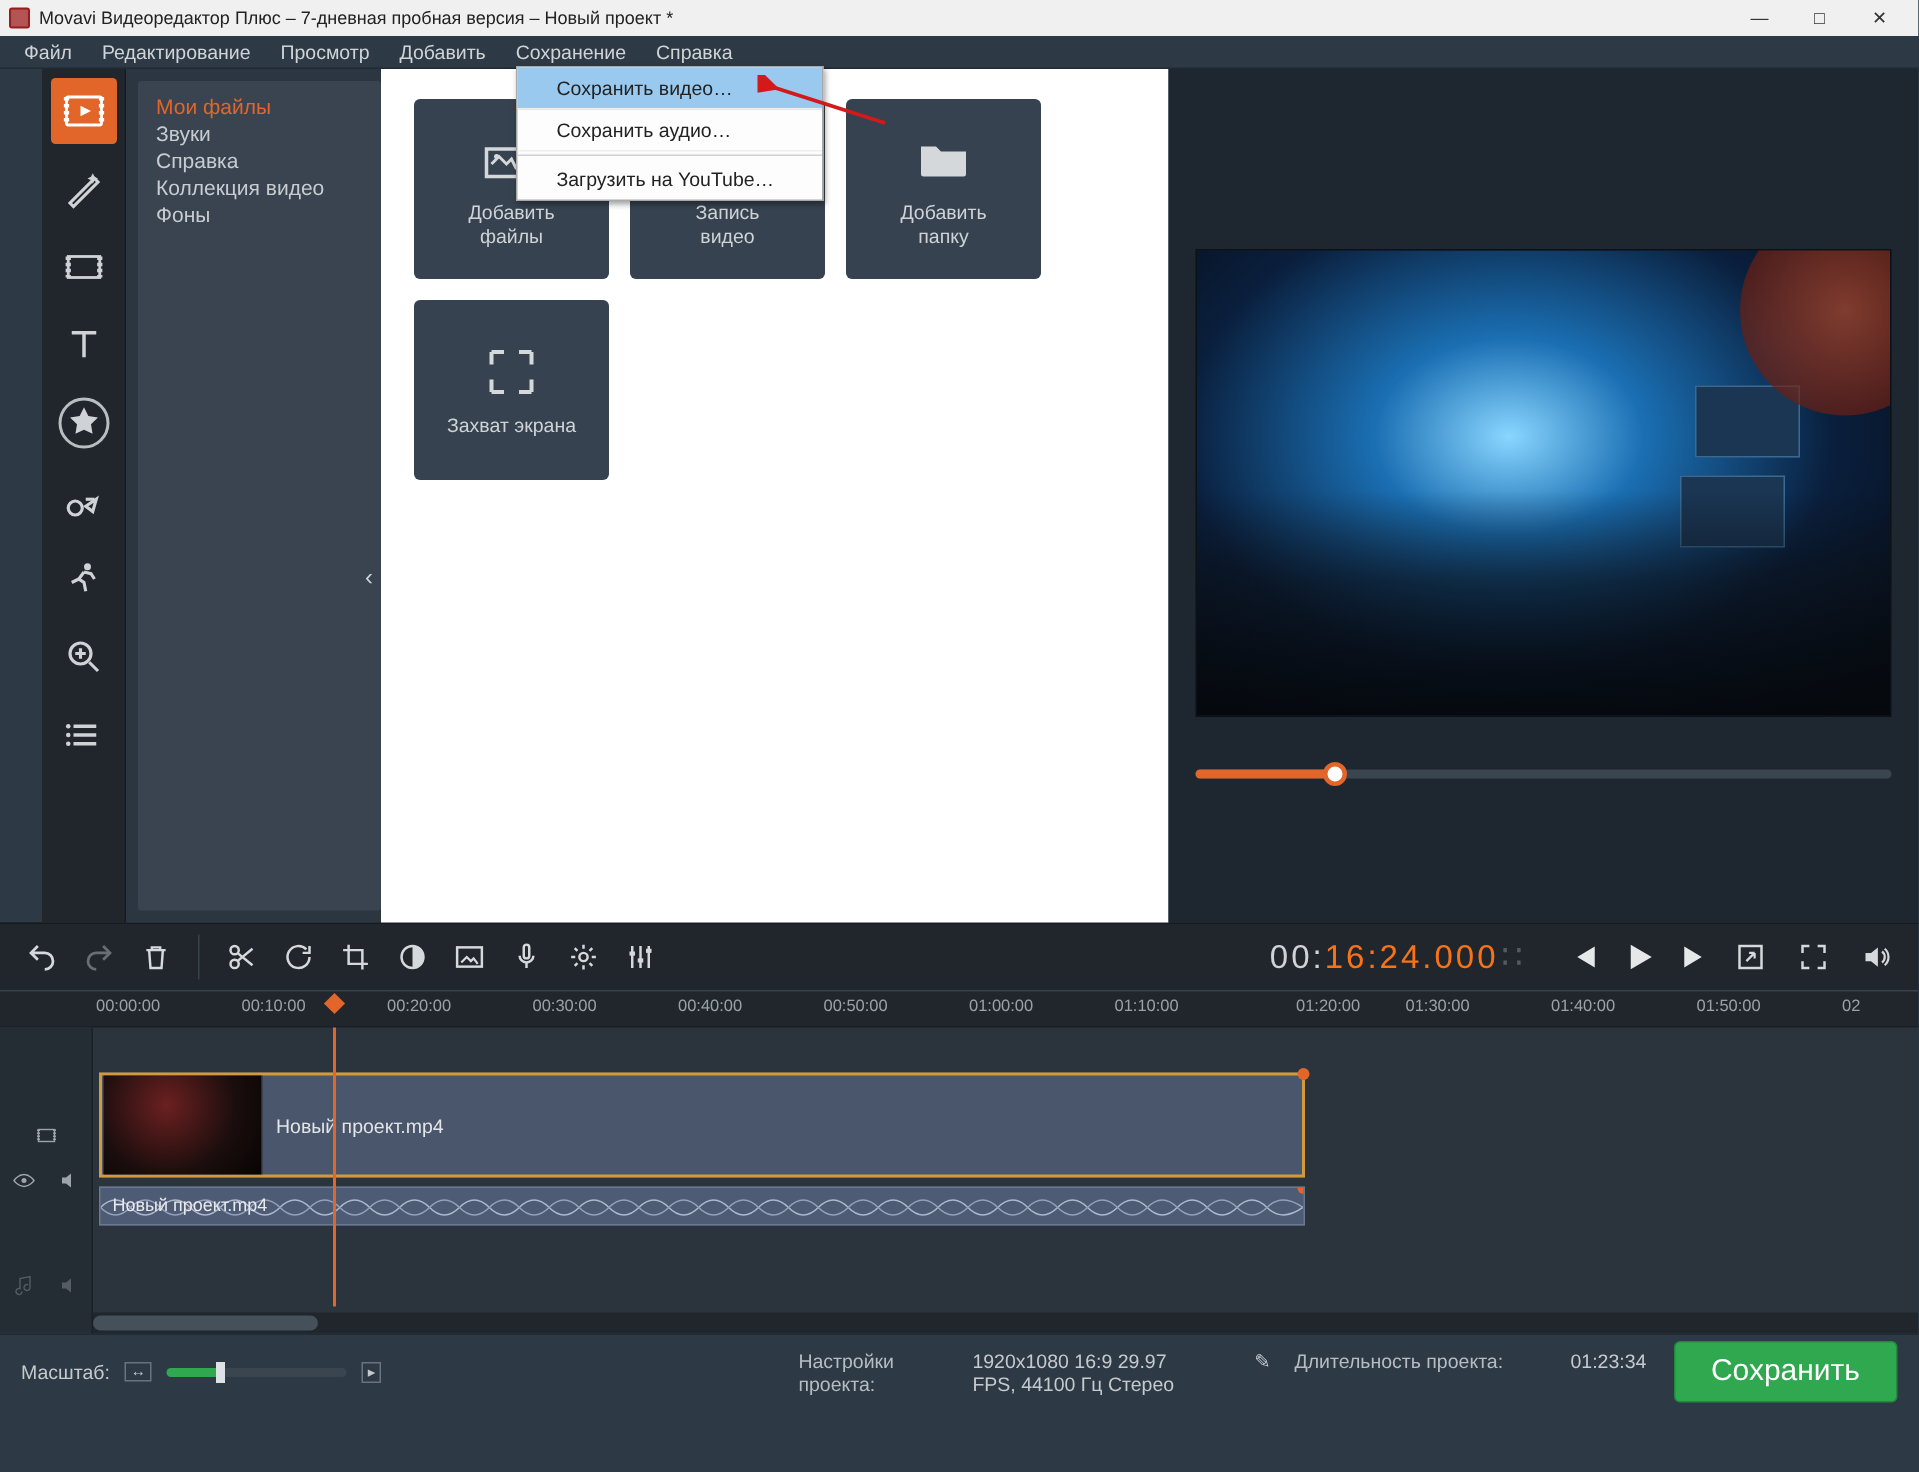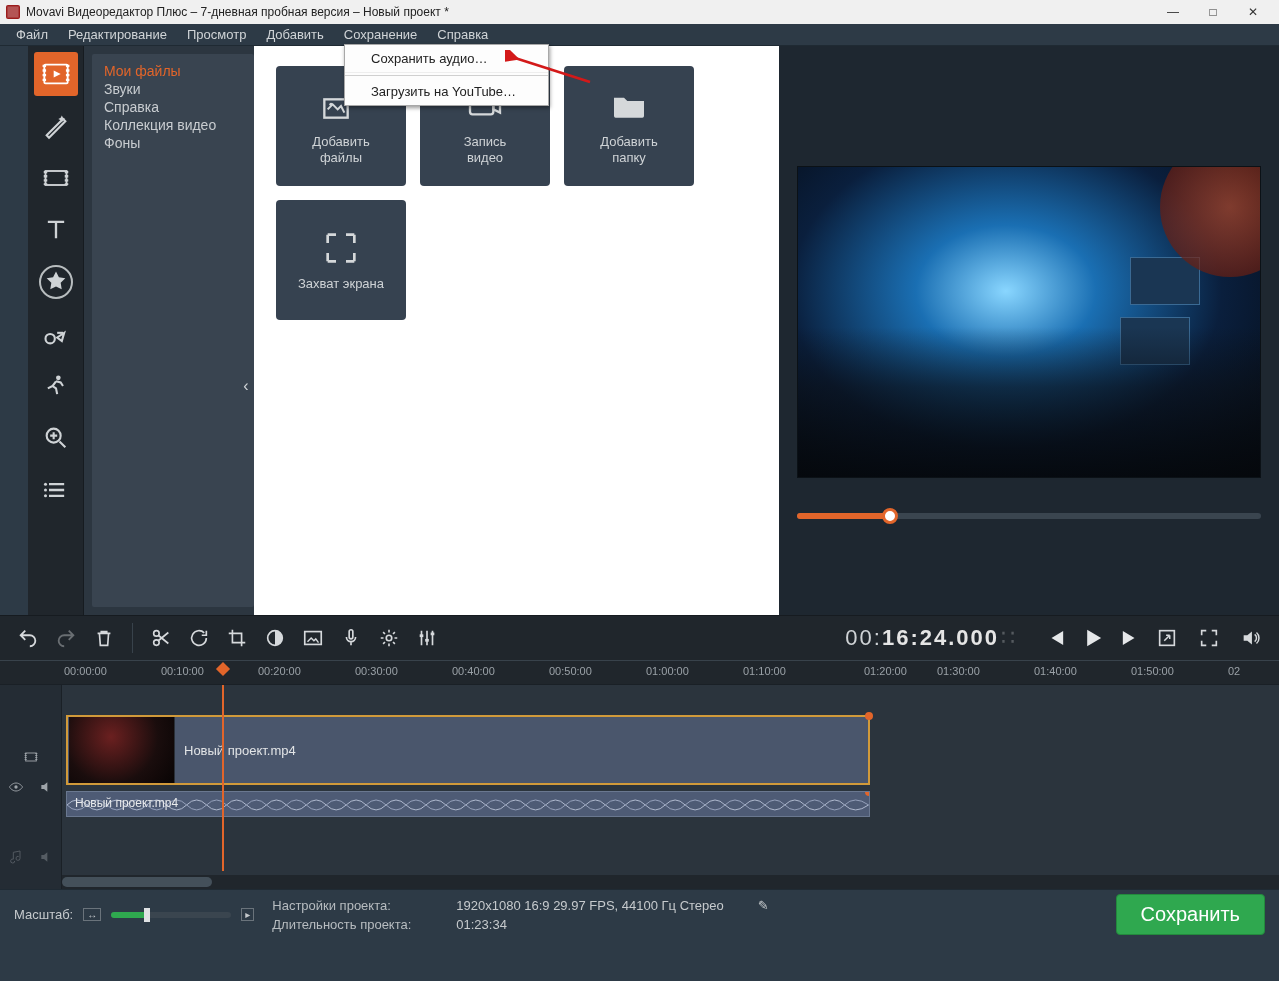--- a/index.html
+++ b/index.html
@@ -51,21 +51,21 @@
 .preview .slider .knob{ position:absolute; left:20%; top:-5px; width:16px; height:16px; border-radius:50%; background:#fff; border:3px solid #e2652a; margin-left:-8px;}
 
 
 .toolbar2 { height:45px; background:#20262c; display:flex; align-items:center; padding:0 12px; gap:6px; border-top:1px solid #161b20;}
 .toolbar2 .grp { display:flex; gap:6px; align-items:center;}
 .toolbar2 .vsep { width:1px; height:30px; background:#38424b; margin:0 6px;}
 .toolbar2 .ib { width:32px; height:32px; display:flex; align-items:center; justify-content:center; border-radius:3px; color:#d6d9dc;}
 .toolbar2 .ib svg{ width:22px; height:22px;}
 .toolbar2 .spacer{flex:1;}
 .timecode { font-family: "Consolas","Courier New",monospace; font-size:22px; letter-spacing:2px; color:#cfd3d6; display:flex; align-items:flex-start;}
-.timecode .accent{ color:#e5e5e5;font-weight:bold;}
+.timecode .accent{ color:#f97316;}
 .timecode .dots{ font-size:22px; letter-spacing:4px; opacity:.3; margin-left:2px;}
 .playgrp { display:flex; gap:10px; margin-left:16px;}
 .playgrp .pb{ width:28px; height:28px; display:flex; align-items:center; justify-content:center; color:#e5e7e9;}
 .rightctrls{ display:flex; gap:10px; margin-left:auto;}
 
 
 .ruler { height:24px; background:#20262c; border-top:1px solid #38424b; position:relative; font-size:11px; color:#9aa1a7; padding-left:64px;}
 .ruler .tick{ position:absolute; top:4px; }
 .ruler .playhead-top{ position:absolute; top:3px; width:10px; height:10px; background:#e2652a; transform:rotate(45deg);}
 
@@ -88,21 +88,21 @@
 .playhead-line{ position:absolute; top:0; bottom:0; width:2px; background:#e2652a; left:160px;}
 .hscroll{ position:absolute; left:62px; right:0; bottom:0; height:14px; background:#20262c; }
 .hscroll .thumb{ position:absolute; left:0; width:150px; top:2px; bottom:2px; background:#44505a; border-radius:6px;}
 
 
 .bottombar{ height:50px; background:#2d3a46; border-top:1px solid #1f2a33; display:flex; align-items:center; padding:0 14px; font-size:13px; color:#c6cacd; gap:18px;}
 .bottombar .zoom{ display:flex; align-items:center; gap:10px;}
 .zslider{ width:120px; height:6px; background:#3a454f; position:relative; border-radius:3px;}
 .zslider .zfill{ position:absolute; left:0; width:30%; top:0; bottom:0; background:#2fa84f; border-radius:3px;}
 .zslider .zknob{ position:absolute; left:30%; top:-4px; width:6px; height:14px; background:#dfe2e4; margin-left:-3px;}
-.bottombar .proj{ display:flex; flex-direction:column; gap:4px; font-size:13px;}
+.bottombar .proj{ margin-left:260px; display:flex; flex-direction:row; gap:16px; font-size:13px;}
 .bottombar .proj .row{ display:flex; gap:24px;}
 .bottombar .proj .lab{ width:160px; color:#b7bcc0;}
 .savebtn{ margin-left:auto; background:#2fa84f; color:#fff; font-size:20px; padding:8px 24px; border-radius:4px; border:1px solid #238a3d;}
 
 
 .dropdown{ position:absolute; top:44px; left:344px; width:205px; background:#fdfdfd; border:1px solid #a8a8a8; box-shadow:1px 2px 4px rgba(0,0,0,.4); font-size:13px; color:#222; z-index:50;}
 .dropdown .mi{ padding:6px 26px; border-bottom:1px solid #eee;}
 .dropdown .mi:last-child{border-bottom:none;}
 .dropdown .mi.sel{ background:#99c9ef;}
 .dropdown .sep{ height:1px; background:#d0d0d0; margin:2px 0;}
@@ -453,20 +453,21 @@
     </div>
     <div class="row">
       <span class="lab">Длительность проекта:</span>
       <span>01:23:34</span>
     </div>
   </div>
   <div class="savebtn">Сохранить</div>
 </div>
 
 <div class="dropdown">
+  <div class="mi sel">Сохранить видео…</div>
   <div class="mi">Сохранить аудио…</div>
   <div class="sep"></div>
   <div class="mi">Загрузить на YouTube…</div>
 </div>
 
 <svg class="redarrow" width="90" height="40">
   <defs>
       <marker id="ah" markerWidth="10" markerHeight="8" refX="2" refY="4" orient="auto">
         <path d="M8 0L0 4l8 4z" fill="#d31919"></path>
       </marker>

